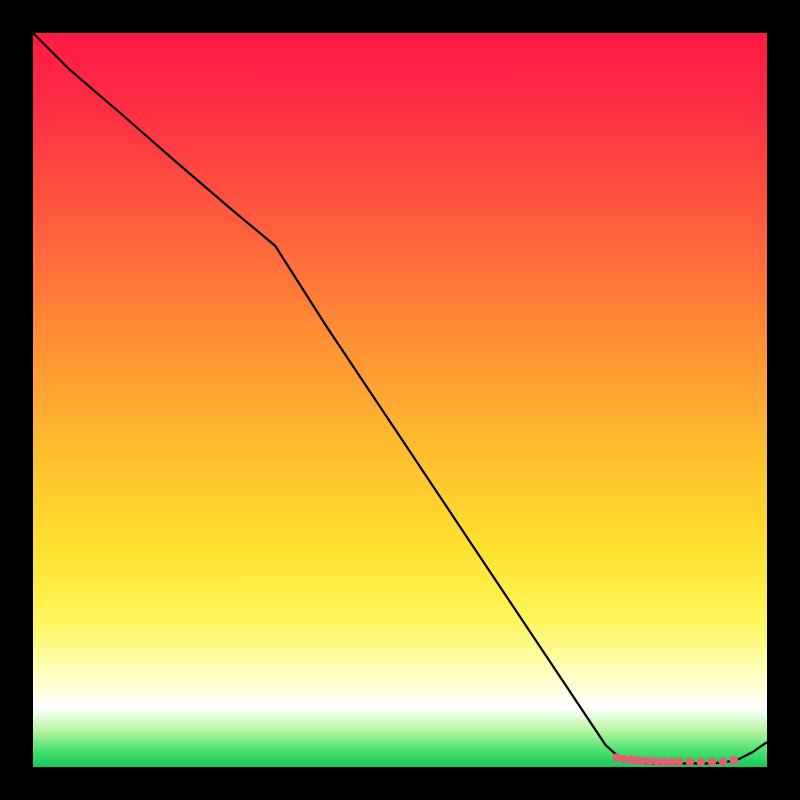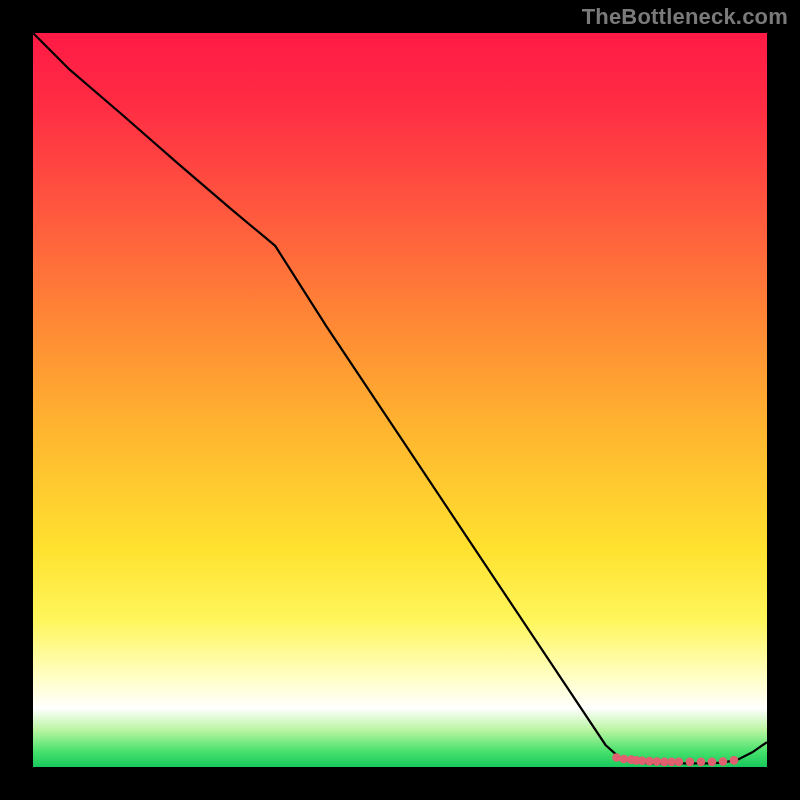--- a/index.html
+++ b/index.html
@@ -48,21 +48,20 @@
     left: 0;
     top: 0;
     width: 734px;
     height: 734px;
   }
 </style>
 </head>
 <body>
 
 <div class="frame">
-  <div class="attribution">TheBottleneck.com</div>
   <div class="plot">
     <svg class="overlay" viewBox="0 0 734 734" preserveAspectRatio="none">
       <path id="curve-path" fill="none" stroke="#000000" stroke-width="2.2" d="M0.00 0.00 L36.70 36.70 L88.08 80.74 L146.80 132.12 L198.18 176.16 L242.22 212.86 L293.60 293.60 L367.00 403.70 L440.40 513.80 L513.80 623.90 L572.52 711.98 L587.20 725.19 L601.88 728.86 L616.56 730.33 L631.24 730.33 L645.92 730.33 L660.60 730.33 L675.28 730.33 L689.96 729.60 L704.64 726.66 L719.32 719.32 L734.00 709.04"></path>
       <g id="marker-group">
           <circle cx="583.53" cy="724.46" r="4.3" fill="#e06070"></circle>
           <circle cx="590.87" cy="725.93" r="4.3" fill="#e06070"></circle>
           <circle cx="598.21" cy="726.66" r="4.3" fill="#e06070"></circle>
           <circle cx="603.35" cy="727.39" r="4.3" fill="#e06070"></circle>
           <circle cx="609.22" cy="727.76" r="4.3" fill="#e06070"></circle>
           <circle cx="616.56" cy="728.13" r="4.3" fill="#e06070"></circle>

